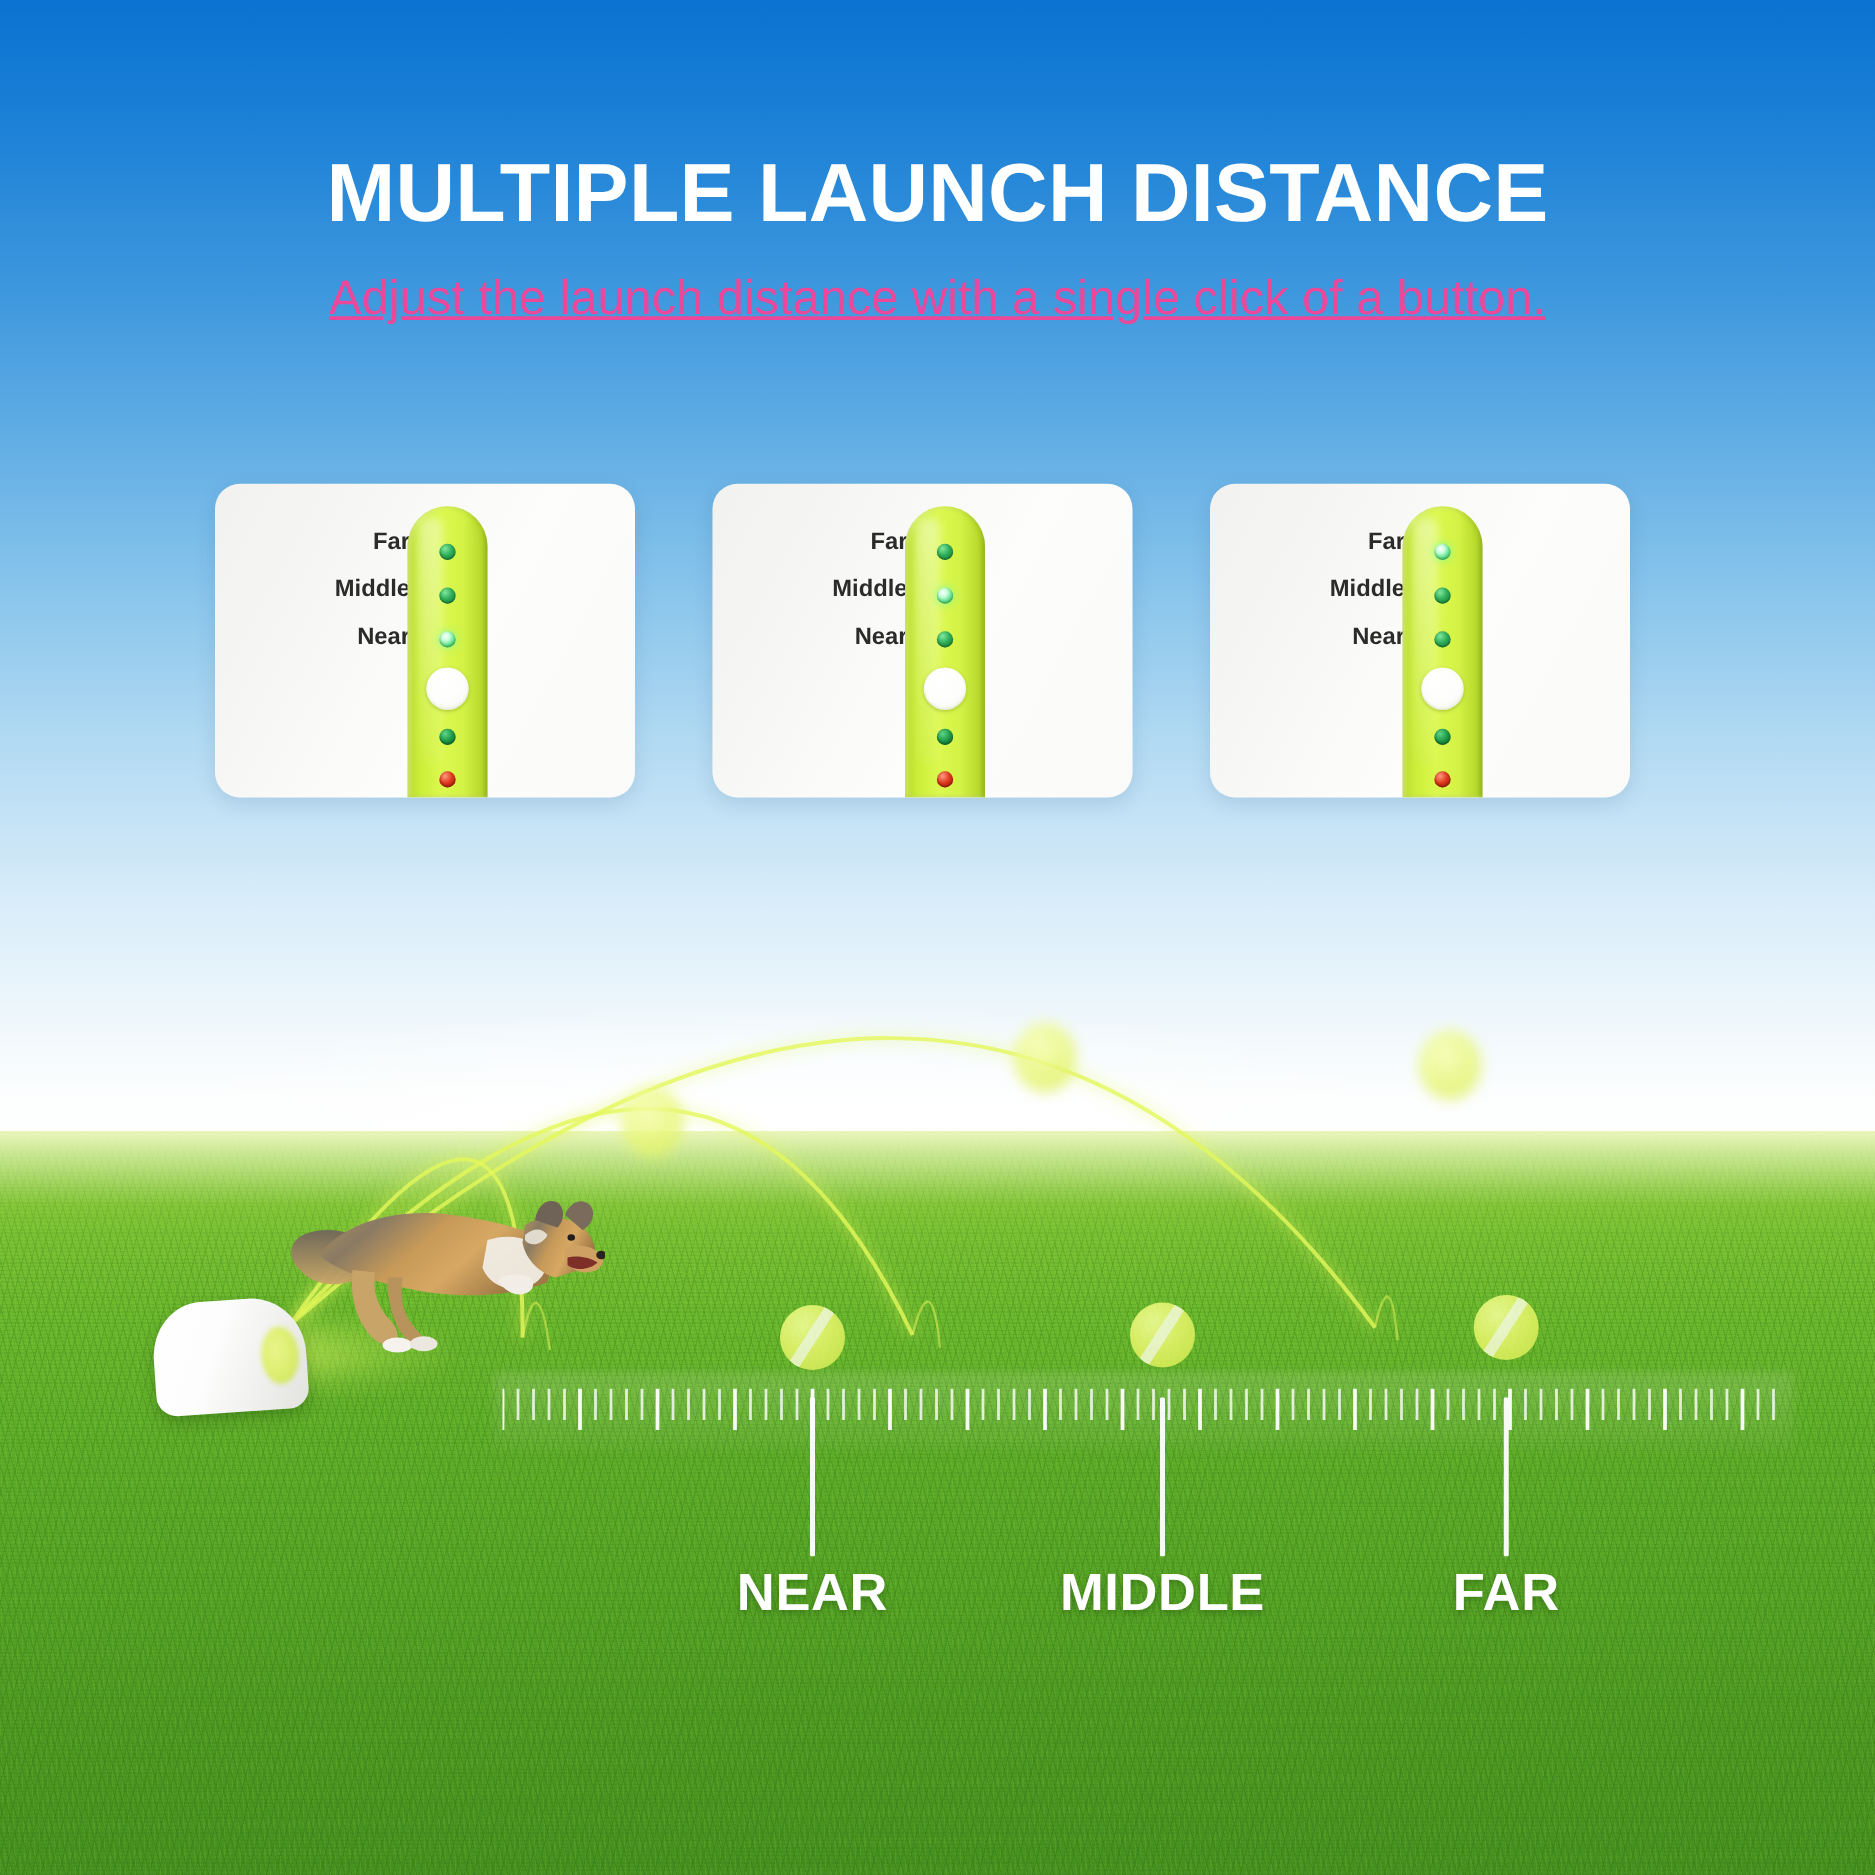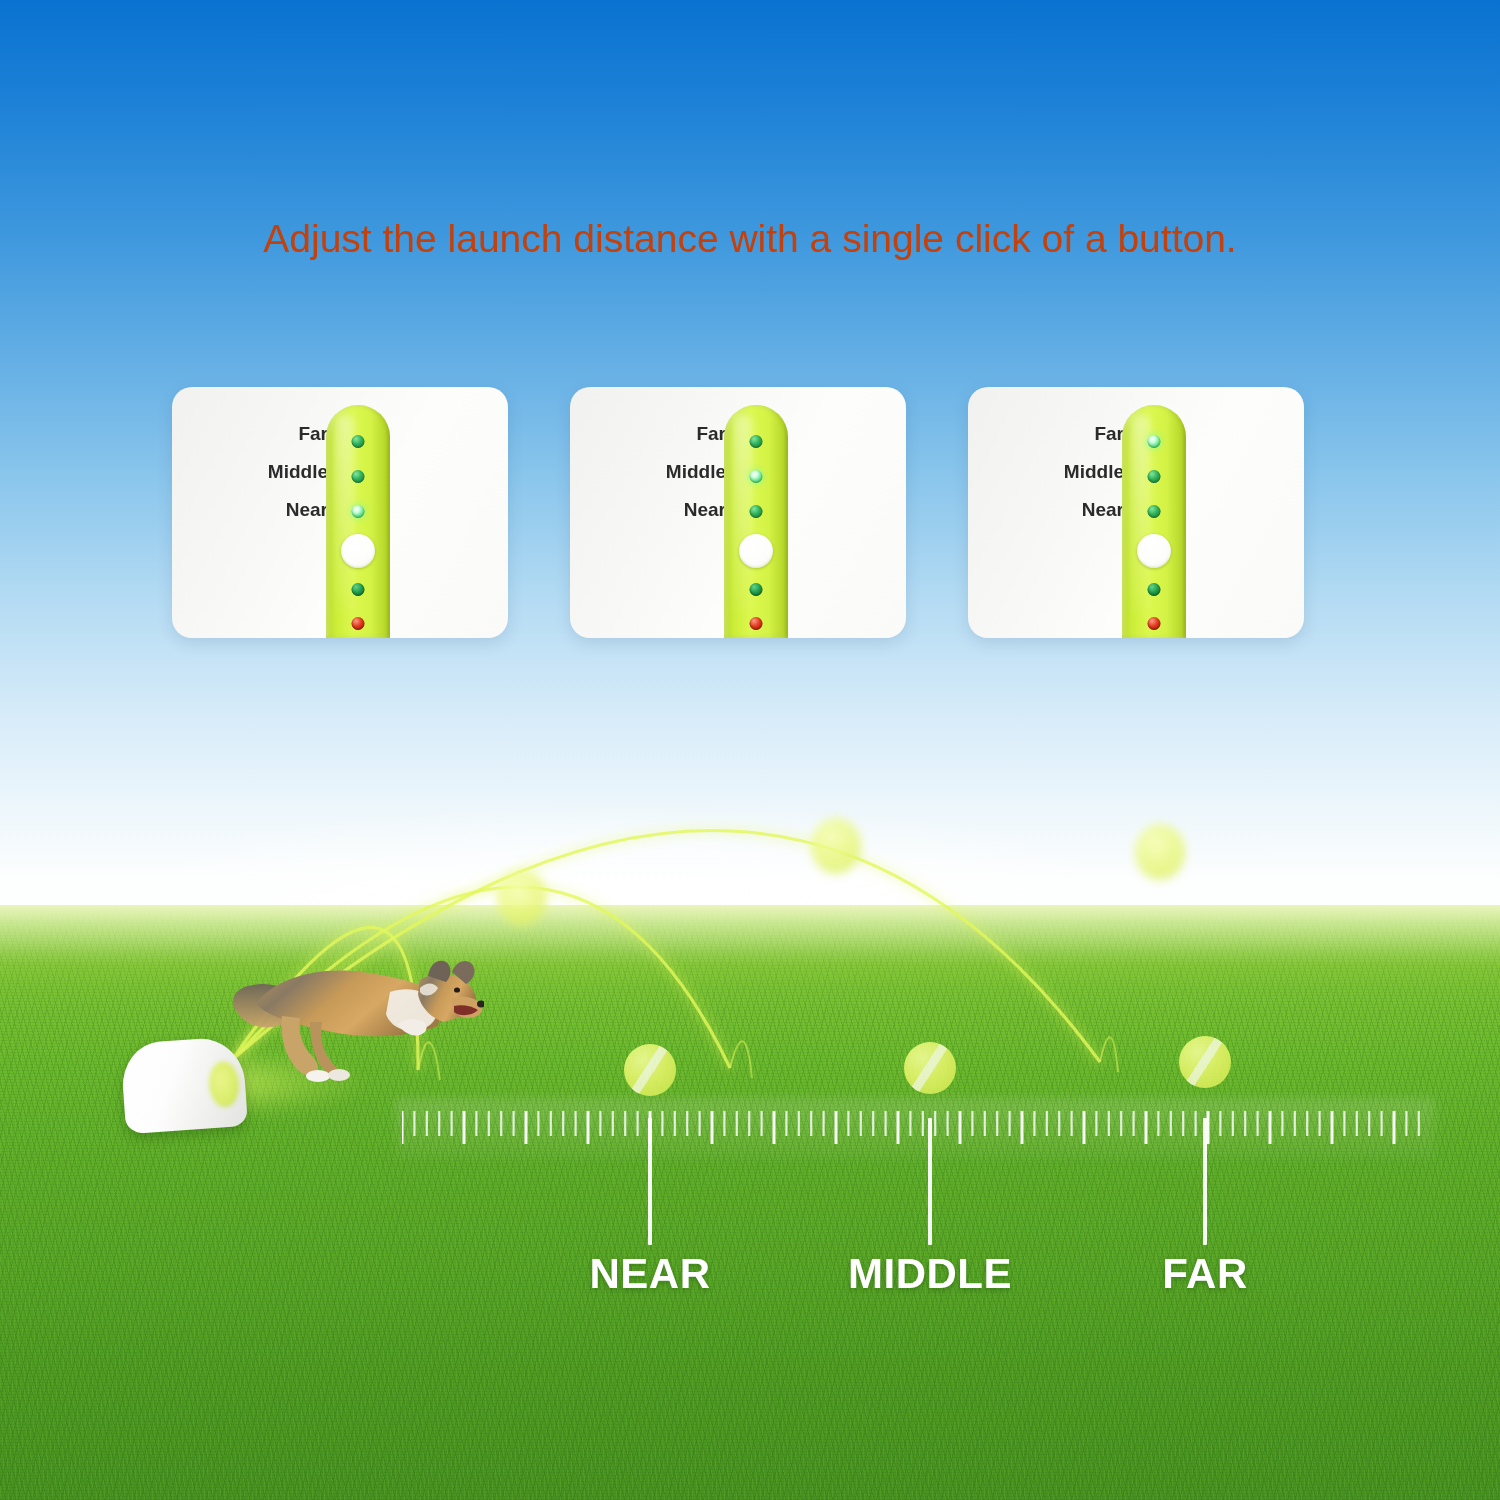--- a/index.html
+++ b/index.html
@@ -95,22 +95,23 @@
     color: #ffffff;
     line-height: 1.05;
   }
   .subhead {
     position: absolute;
     left: 0; top: 216px;
     width: 1500px;
     text-align: center;
     font-size: 39px;
     font-weight: normal;
-    color: #c2410c;
+    color: #ec4899;
     line-height: 1.2;
+    text-decoration: underline;
   }
 
   
   .card {
     position: absolute;
     top: 387px;
     width: 336px;
     height: 251px;
     border-radius: 20px;
     background: linear-gradient(118deg, #f1f1ef 0%, #f7f7f5 30%, #fdfdfc 58%, #fafaf8 100%);
@@ -296,20 +297,21 @@
   }
 </style>
 </head>
 <body>
 
 <div id="stage">
 
   <div class="sky"></div>
   <div class="sky-haze"></div>
 
+  <div class="headline">MULTIPLE LAUNCH DISTANCE</div>
   <div class="subhead">Adjust the launch distance with a single click of a button.</div>
 
   <div class="card c1">
     <div class="card-labels">
       <div>Far</div>
       <div>Middle</div>
       <div>Near</div>
     </div>
     <div class="strip">
       <div class="strip-gloss"></div>

